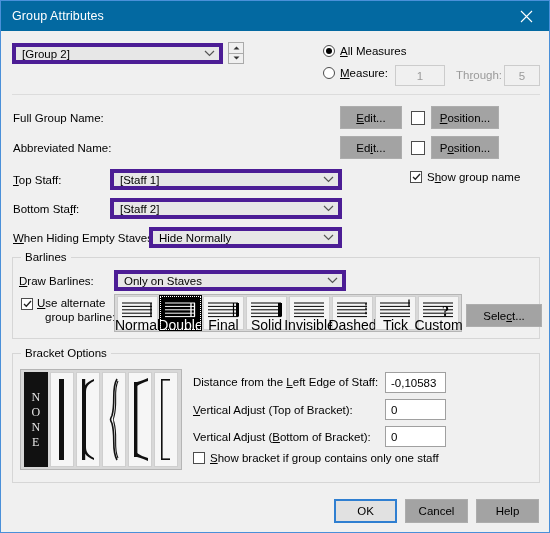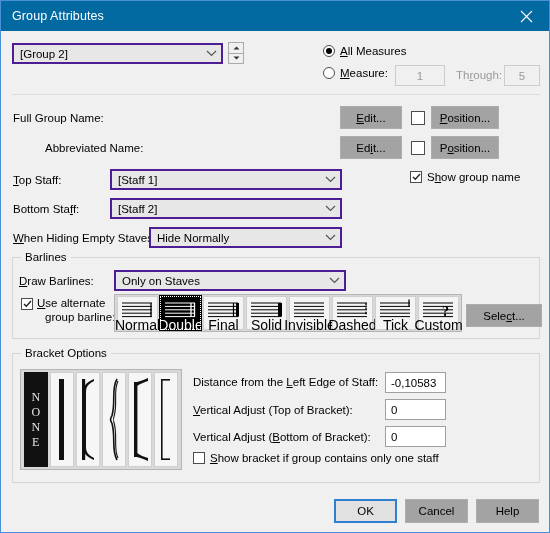--- a/index.html
+++ b/index.html
@@ -38,21 +38,21 @@
   }
   .close-btn svg{display:block;}
 
   
   .lbl{font-size:11.5px;color:#000;white-space:nowrap;}
   .lbl u{text-decoration:underline;}
 
   .combo{
     box-sizing:border-box;
     background:#e7e7e7;
-    border:2px solid #4c1d95;
+    border:4px solid #4c1d95;
     height:21px;
     display:flex;align-items:center;
     padding:0 2px 0 6px;
     font-size:11.5px;
     position:relative;
     cursor:default;
   }
   .combo .cv{flex:1;overflow:hidden;white-space:nowrap;}
   .combo .chev{width:16px;display:flex;align-items:center;justify-content:center;}
   .combo .chev svg{display:block;}
@@ -245,21 +245,21 @@
 
   <div class="lbl" style="position:absolute;left:12px;top:111px;">Full Group Name:</div>
   <div class="btn" style="position:absolute;left:339px;top:105px;width:62px;">
       <span><u>E</u>dit...</span>
     </div>
   <span class="cb big" style="position:absolute;left:410px;top:110px;"></span>
   <div class="btn" style="position:absolute;left:430px;top:105px;width:68px;">
       <span><u>P</u>osition...</span>
     </div>
 
-  <div class="lbl" style="position:absolute;left:12px;top:141px;margin-left:32px;">Abbreviated Name:</div>
+  <div class="lbl" style="position:absolute;left:12px;top:141px;">Abbreviated Name:</div>
   <div class="btn" style="position:absolute;left:339px;top:135px;width:62px;">
       <span>Ed<u>i</u>t...</span>
     </div>
   <span class="cb big" style="position:absolute;left:410px;top:140px;"></span>
   <div class="btn" style="position:absolute;left:430px;top:135px;width:68px;">
       <span>P<u>o</u>sition...</span>
     </div>
 
   <div class="lbl" style="position:absolute;left:12px;top:173px;"><u>T</u>op Staff:</div>
   <div class="combo" style="position:absolute;left:109px;top:168px;width:232px;">

